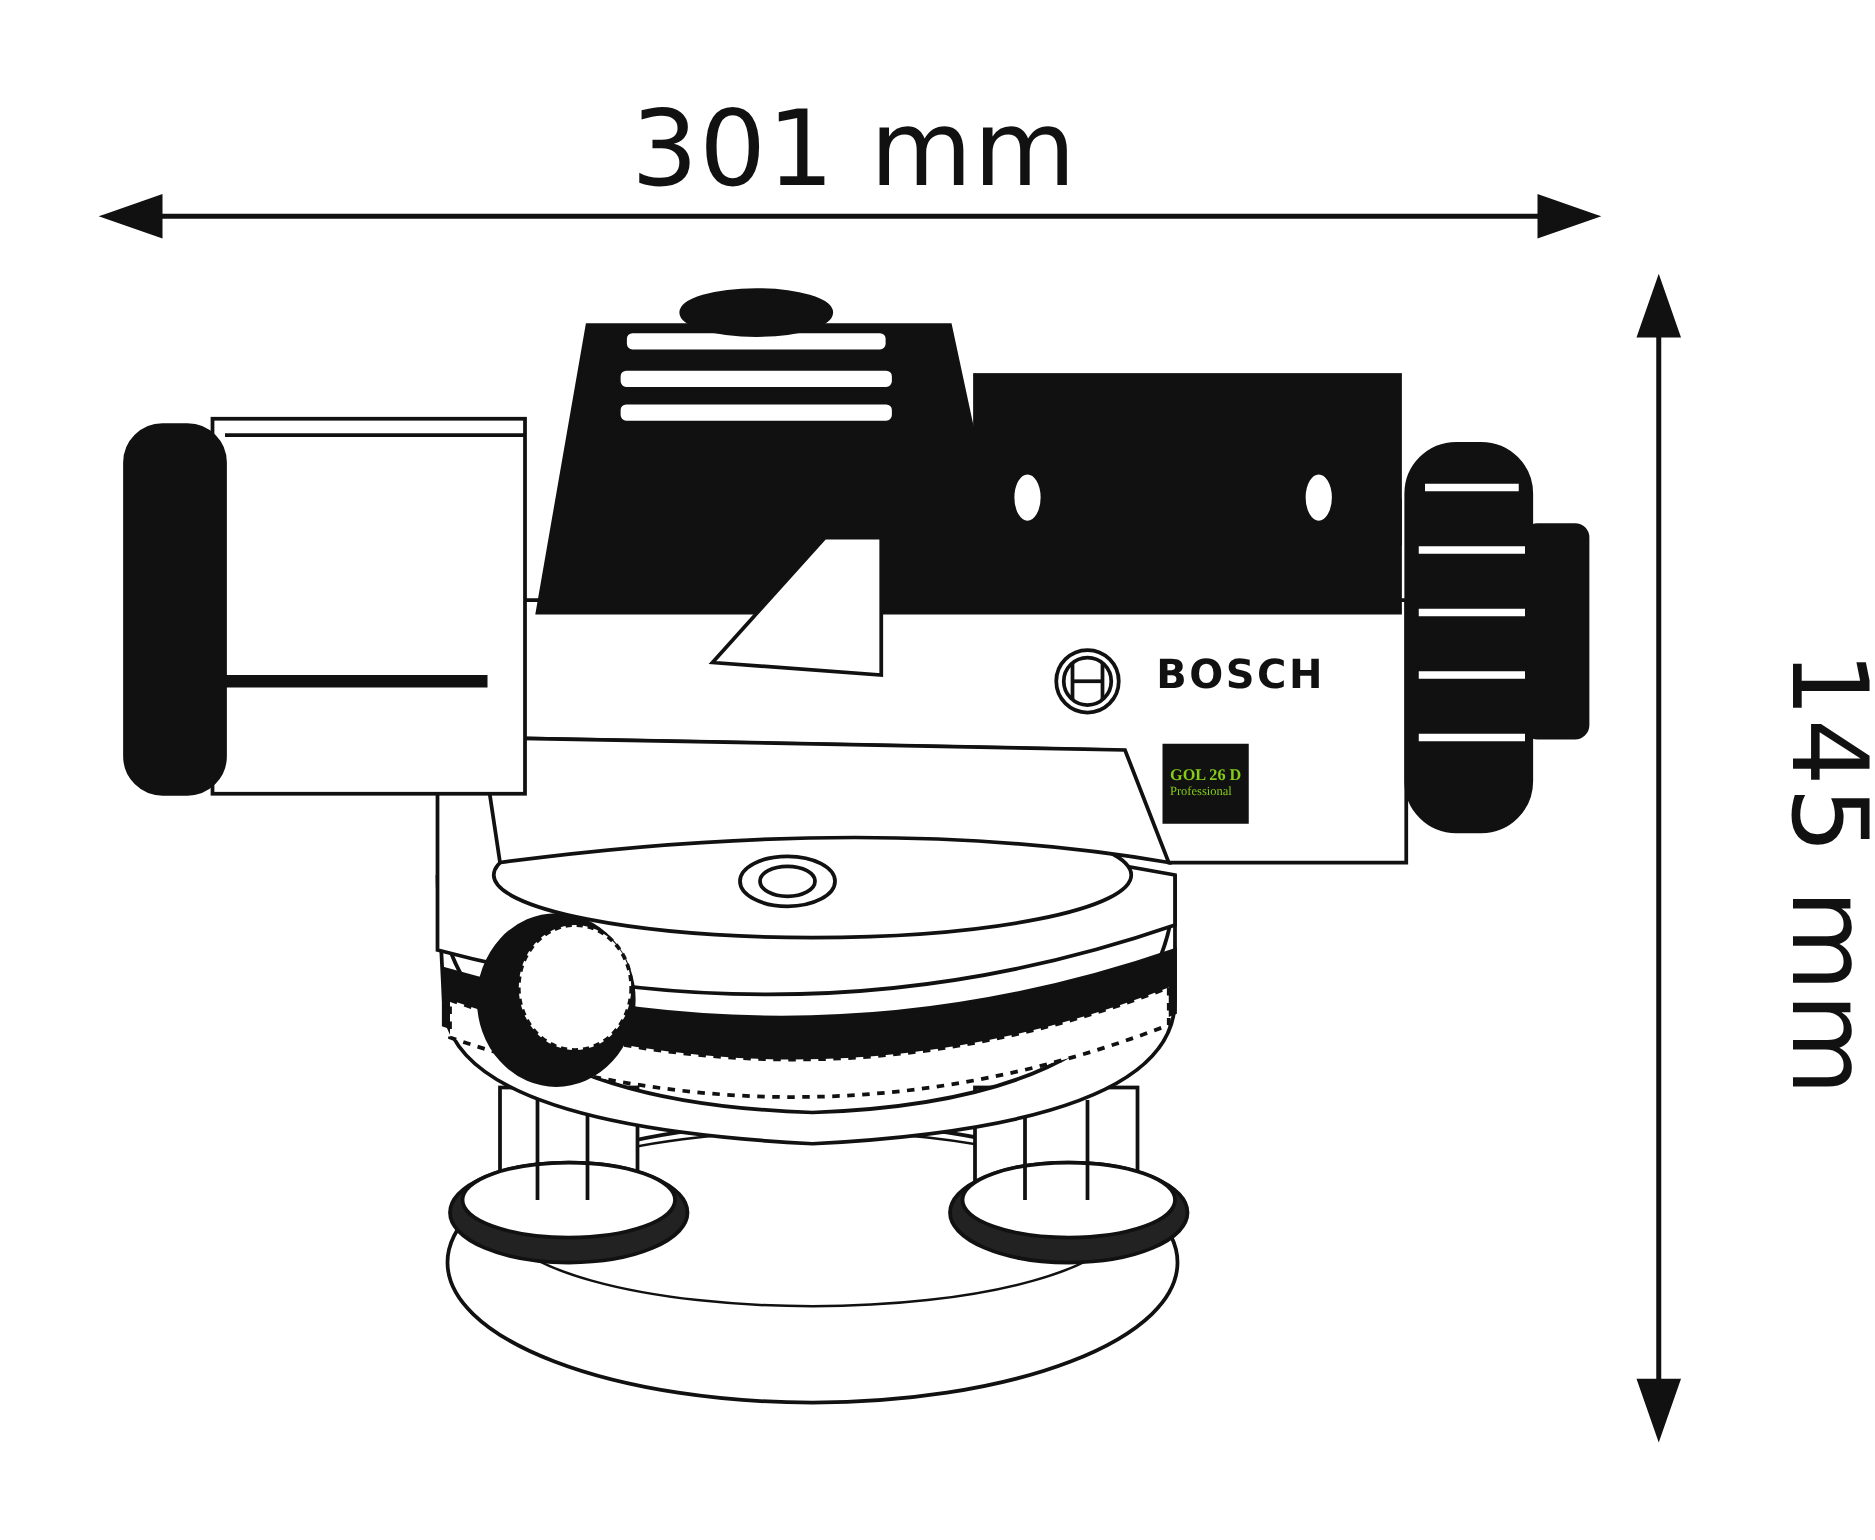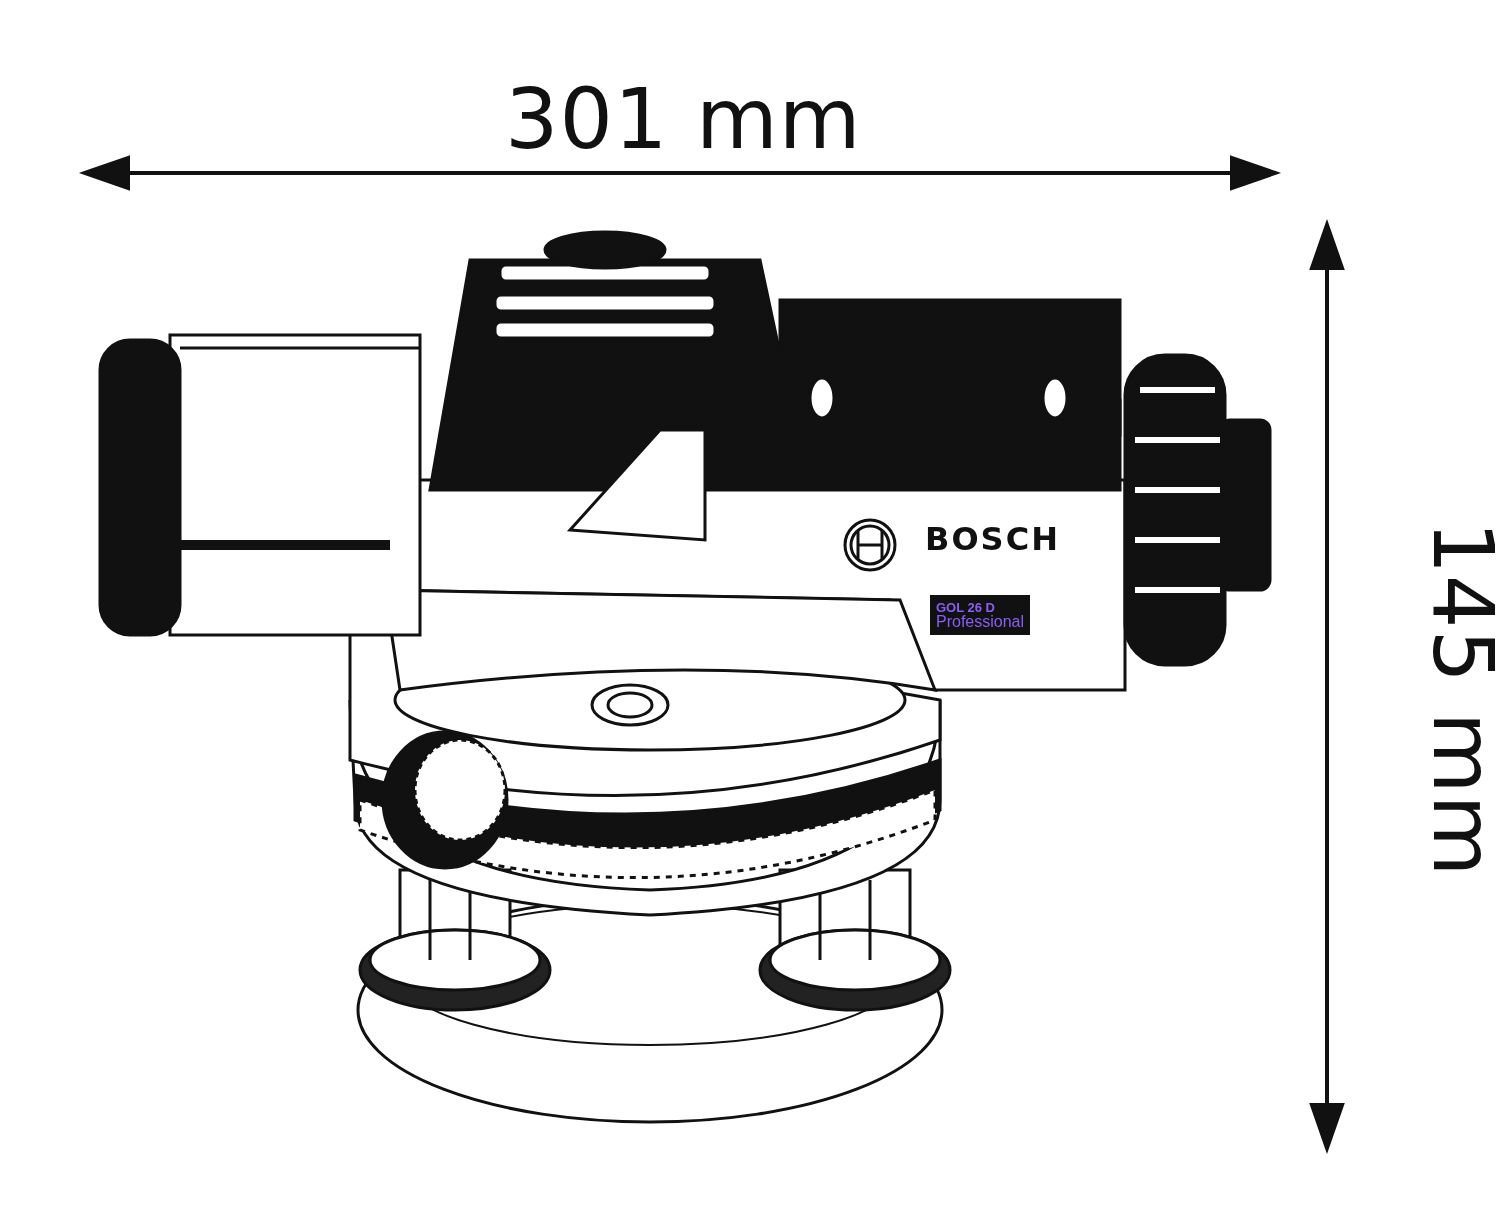--- a/index.html
+++ b/index.html
@@ -2,22 +2,22 @@
 <html><head>
 <meta charset="utf-8">
 <style>
   html,body{margin:0;padding:0;background:#fff;}
   body{width:1500px;height:1232px;position:relative;overflow:hidden;font-family:"Liberation Sans",sans-serif;}
   .dim-label{position:absolute;font-family:"DejaVu Sans",sans-serif;color:#111;font-size:84px;font-weight:400;letter-spacing:1px;}
   #w-label{left:505px;top:70px;}
   #h-label{left:1285px;top:650px;transform:rotate(90deg);transform-origin:center;white-space:nowrap;}
   svg{position:absolute;left:0;top:0;}
   .brand{position:absolute;left:925px;top:520px;font-size:32px;font-weight:700;color:#111;letter-spacing:2px;font-family:"DejaVu Sans",sans-serif;}
-  .model{position:absolute;left:930px;top:595px;background:#111;color:#8b5cf6;padding:6px 6px;font-size:13px;line-height:14px;font-weight:700;font-family:Liberation Sans, sans-serif;}
-  .model span{display:block;font-weight:400;font-size:16px;}
+  .model{position:absolute;left:930px;top:595px;background:#111;color:#84cc16;padding:18px 6px;font-size:13px;line-height:14px;font-weight:700;font-family:Liberation Serif, serif;}
+  .model span{display:block;font-weight:400;font-size:10px;}
   .scale-num{position:absolute;font-size:13px;font-weight:700;color:#fff;font-family:"DejaVu Sans",sans-serif;}
 </style>
 </head>
 <body>
 
 <svg width="1500" height="1232" viewBox="0 0 1500 1232">
 
   <g stroke="#111" stroke-width="4" fill="#111">
     <line x1="95" y1="173" x2="1265" y2="173"></line>
     <polygon points="85,173 128,158 128,188"></polygon>

